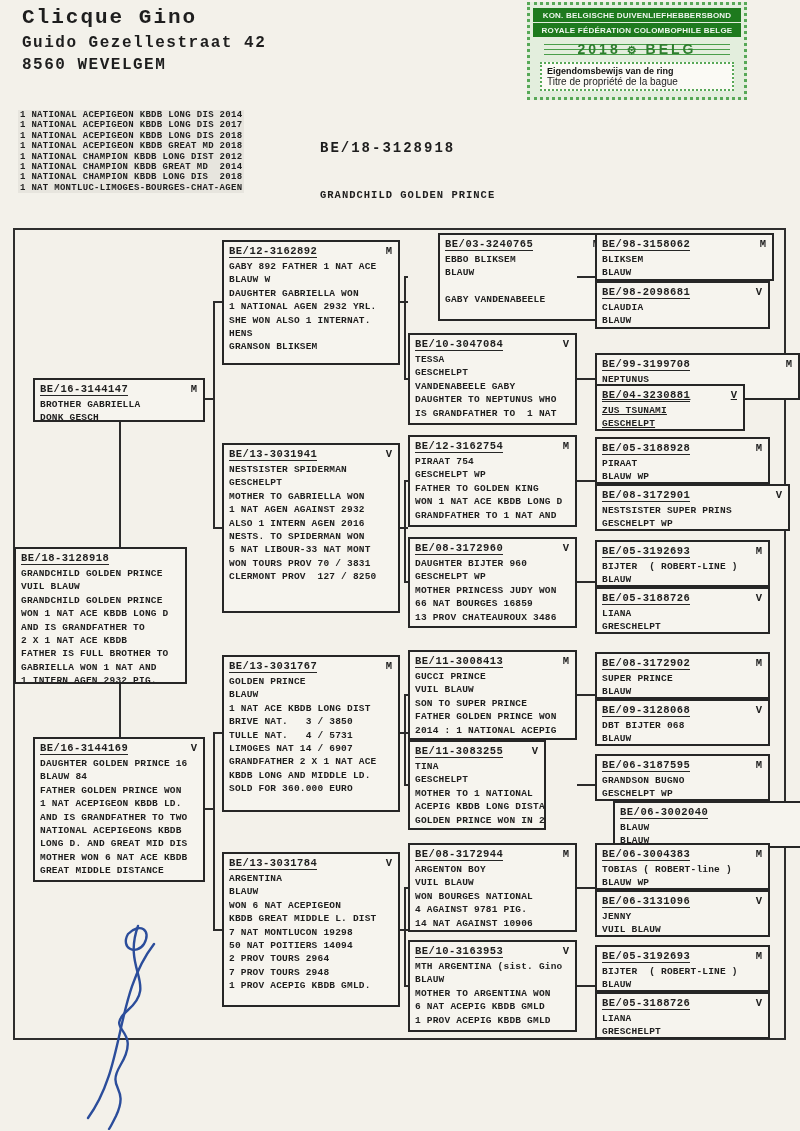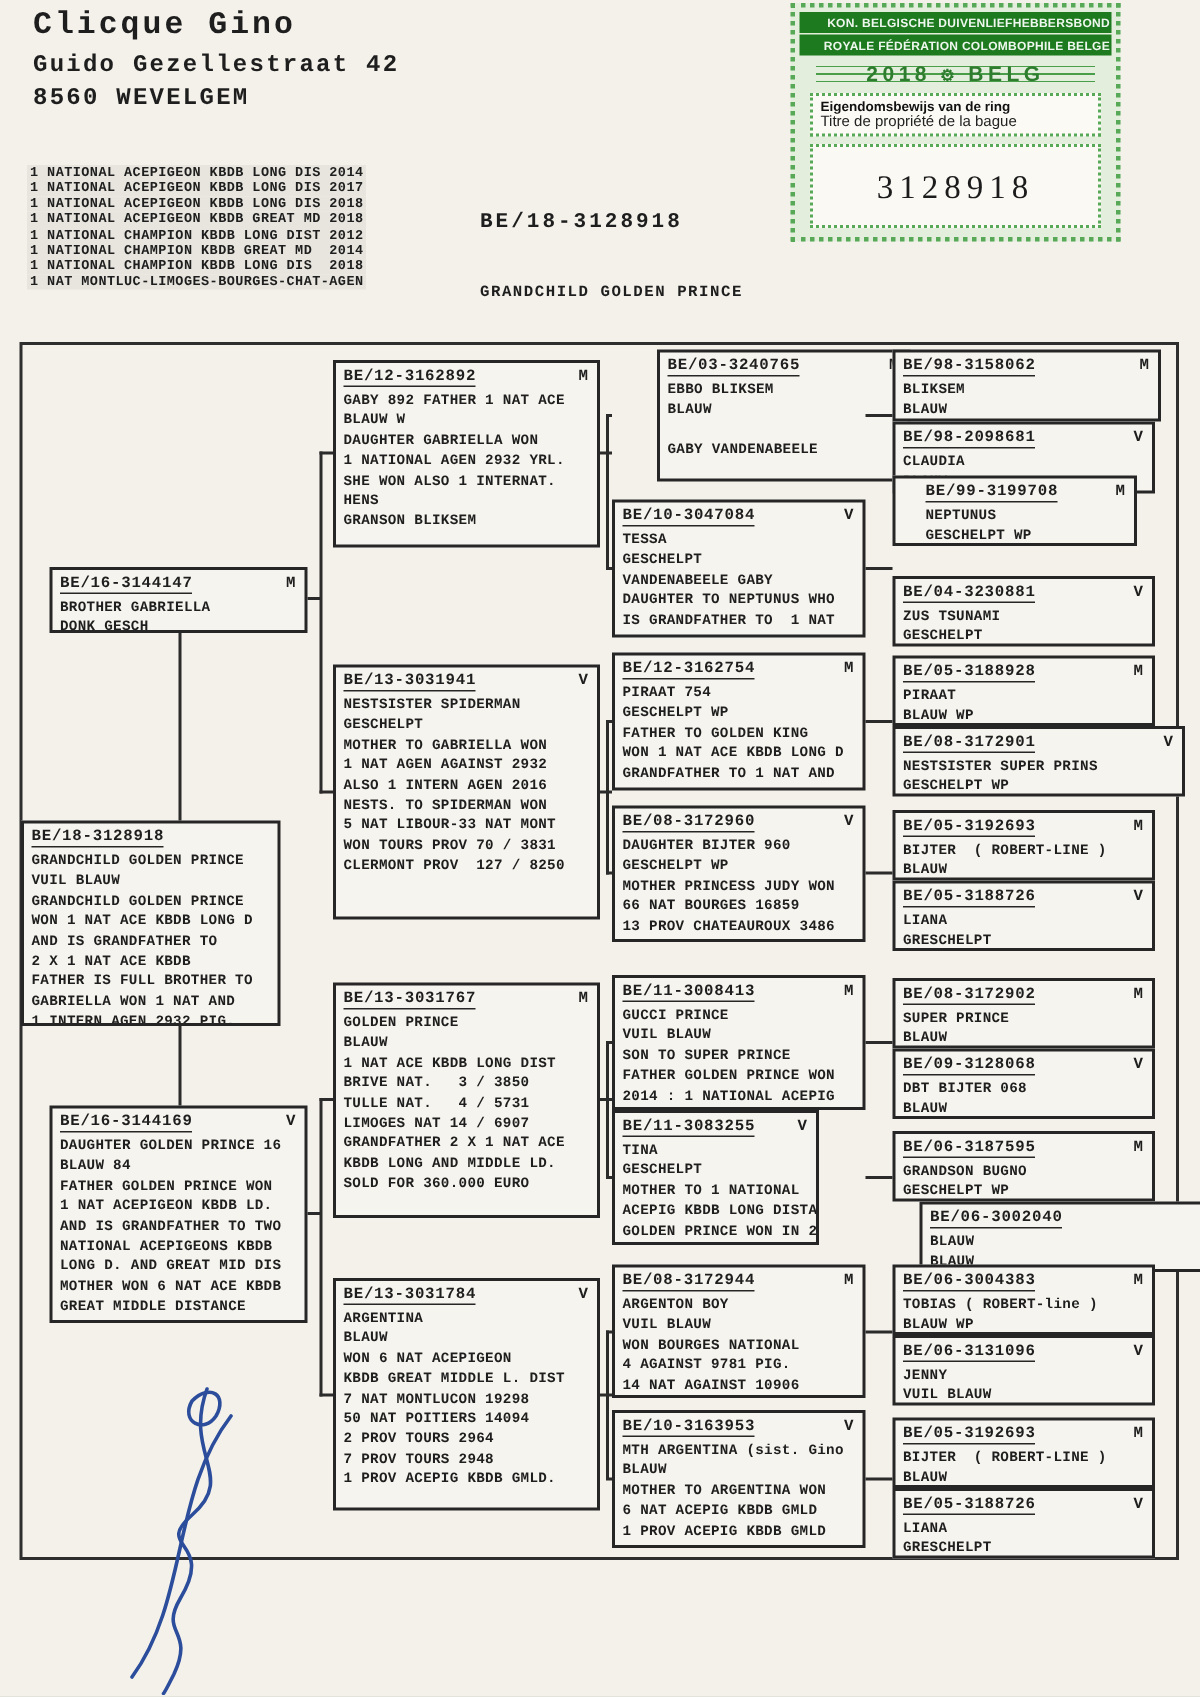--- a/index.html
+++ b/index.html
@@ -17,21 +17,21 @@
   .ach .pline{font-size:9px;font-weight:bold;line-height:10.4px;letter-spacing:0.3px;
               background:#e7e5de;width:fit-content;padding:0 2px;white-space:pre;}
 
   
   .title-ring{position:absolute;left:320px;top:140px;font-size:14px;font-weight:bold;letter-spacing:2px;}
   .title-sub{position:absolute;left:320px;top:189px;font-size:10.5px;font-weight:bold;letter-spacing:1px;}
 
   
   .stamp{position:absolute;left:527px;top:2px;width:220px;background:#e3eedd;
          border:3px dotted #57a857;padding:3px 0 6px;font-family:"Liberation Sans",sans-serif;box-sizing:border-box;}
-  .stamp-bar{background:#1e7a1e;color:#eef7ee;font-size:8px;font-weight:bold;text-align:right;
+  .stamp-bar{background:#1e7a1e;color:#eef7ee;font-size:8px;font-weight:bold;text-align:center;
              padding:2.5px 1px;margin:0 3px 1px;letter-spacing:0.2px;white-space:nowrap;}
   .stamp-year-row{position:relative;margin:3px 14px 0;text-align:center;font-weight:bold;color:#2e7d2e;
              font-size:14px;letter-spacing:3px;padding:1px 0;
              background:repeating-linear-gradient(to bottom,transparent 0 4px,#4a9e4a 4px 5px);}
   .stamp-emblem{font-size:11px;margin:0 6px;}
   .stamp-own{background:#fbfaf5;border:2px dotted #57a857;margin:4px 10px 0;padding:2px 5px;}
   .own-nl{font-size:9px;font-weight:bold;color:#111;}
   .own-fr{font-size:10px;color:#222;}
   .stamp-number{background:#faf9f4;border:2px dotted #57a857;margin:5px 10px 0;text-align:center;
              font-family:"Liberation Serif","DejaVu Serif",serif;font-size:22px;letter-spacing:4px;
@@ -80,21 +80,20 @@
   <div class="stamp">
     <div class="stamp-bar">KON. BELGISCHE DUIVENLIEFHEBBERSBOND</div>
     <div class="stamp-bar">ROYALE FÉDÉRATION COLOMBOPHILE BELGE</div>
     <div class="stamp-year-row">
       <span>2018</span><span class="stamp-emblem">⚙</span><span>BELG</span>
     </div>
     <div class="stamp-own">
       <div class="own-nl">Eigendomsbewijs van de ring</div>
       <div class="own-fr">Titre de propriété de la bague</div>
     </div>
-    <div class="stamp-number">3128918</div>
   </div>
 
   <div class="tree-border"></div>
 
   <div class="pbox" style="left:14px;top:547px;width:173px;height:137px;">
     <div class="phead">
         <span class="pring">BE/18-3128918</span>
       </div>
     <div class="plines">
         <div class="pline">GRANDCHILD GOLDEN PRINCE</div>
@@ -321,31 +320,31 @@
   <div class="pbox" style="left:595px;top:281px;width:175px;height:48px;">
     <div class="phead">
         <span class="pring">BE/98-2098681</span>
         <span class="psex">V</span>
       </div>
     <div class="plines">
         <div class="pline">CLAUDIA</div>
         <div class="pline">BLAUW</div>
       </div>
   </div>
-  <div class="pbox" style="left:595px;top:317px;width:163px;height:47px;padding-left:15px;">
+  <div class="pbox" style="left:595px;top:353px;width:205px;height:47px;">
     <div class="phead">
         <span class="pring">BE/99-3199708</span>
         <span class="psex">M</span>
       </div>
     <div class="plines">
         <div class="pline">NEPTUNUS</div>
         <div class="pline">GESCHELPT WP</div>
       </div>
   </div>
-  <div class="pbox" style="left:595px;top:384px;width:175px;height:47px;">
+  <div class="pbox" style="left:595px;top:384px;width:150px;height:47px;text-decoration:underline;">
     <div class="phead">
         <span class="pring">BE/04-3230881</span>
         <span class="psex">V</span>
       </div>
     <div class="plines">
         <div class="pline">ZUS TSUNAMI</div>
         <div class="pline">GESCHELPT</div>
       </div>
   </div>
   <div class="pbox" style="left:595px;top:437px;width:175px;height:47px;">

